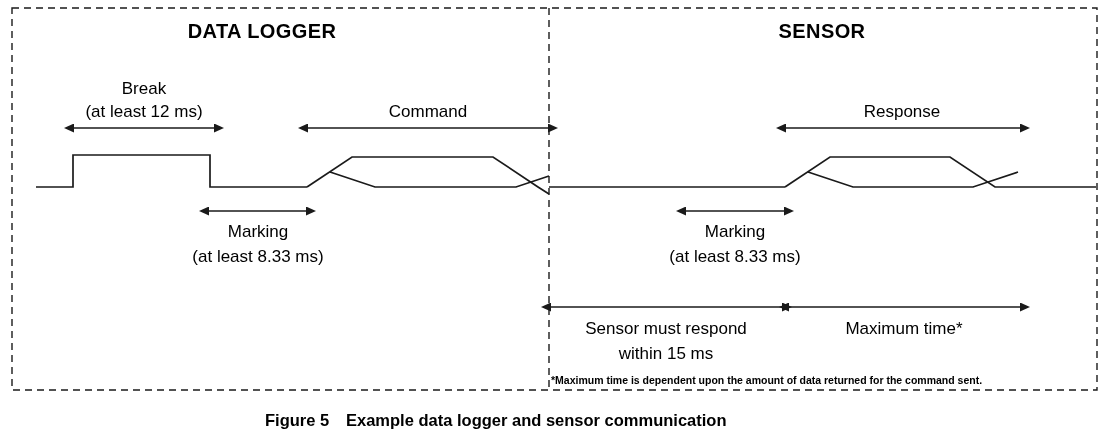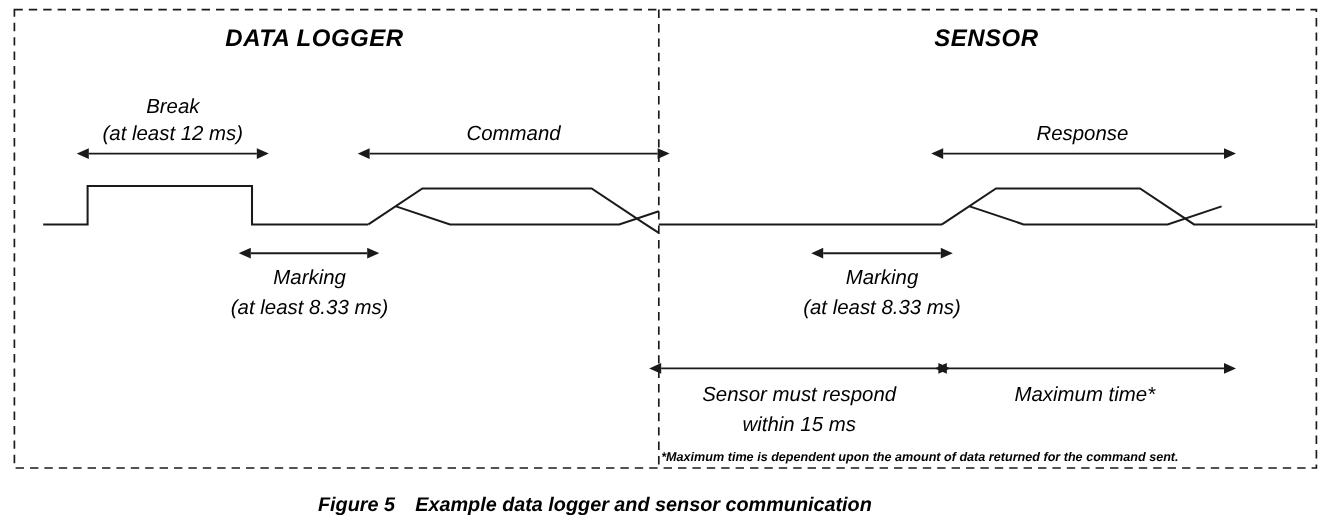--- a/index.html
+++ b/index.html
@@ -11,21 +11,20 @@
   body {
     font-family: "Liberation Sans", sans-serif;
     color: #000000;
   }
   #figure-root {
     position: relative;
     width: 1109px;
     height: 443px;
     background: #ffffff;
     overflow: hidden;
-    font-style: italic;
   }
   #diagram-svg {
     position: absolute;
     left: 0;
     top: 0;
     width: 1109px;
     height: 443px;
     display: block;
   }
   .panel-title {

